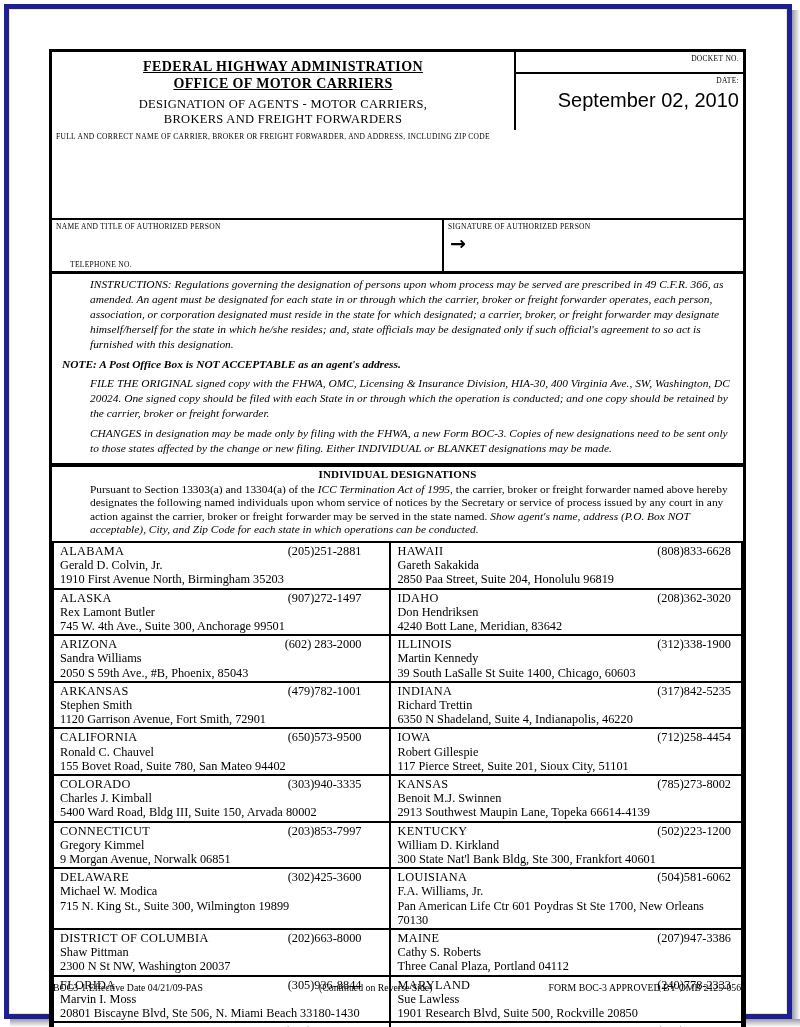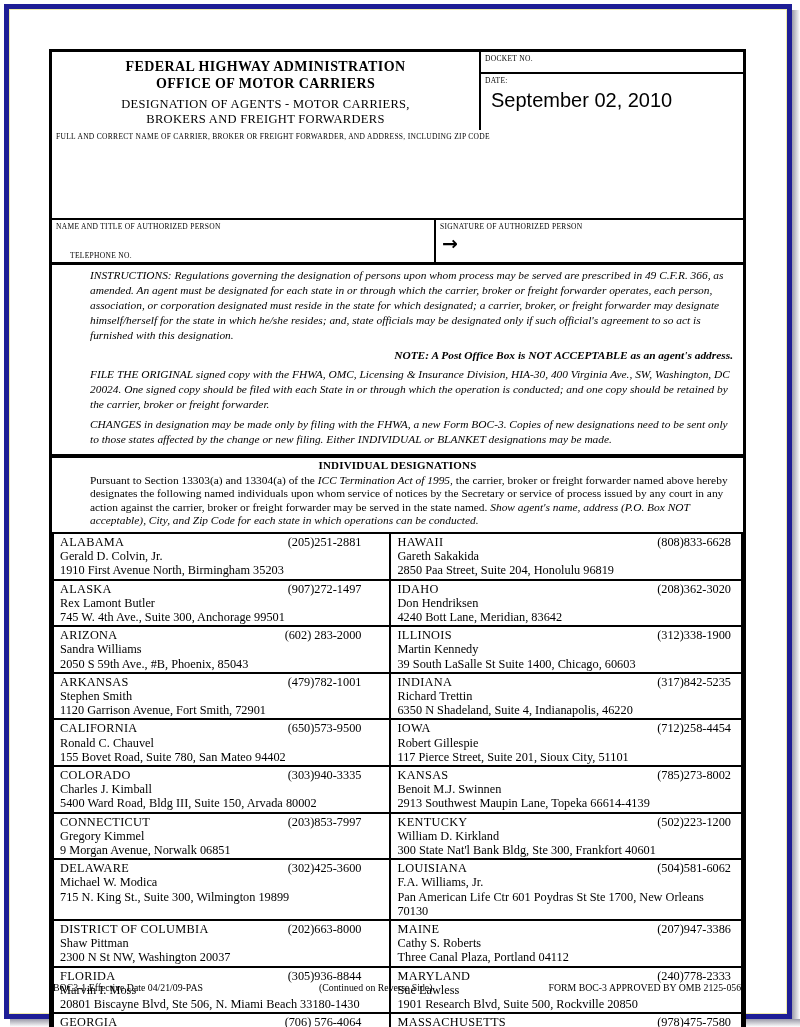--- a/index.html
+++ b/index.html
@@ -12,43 +12,43 @@
   .shadow-right { position:absolute; top:10px; right:0; width:8px; bottom:0;
     background:linear-gradient(to right,#9a9aa8,#ffffff); }
   .shadow-bottom { position:absolute; left:10px; bottom:0; height:8px; right:0;
     background:linear-gradient(to bottom,#9a9aa8,#ffffff); }
 
   .form { position:absolute; left:49px; top:49px; width:697px; border:3px solid #000; background:#fff; }
 
   
   .header-row { display:flex; height:78px; }
   .header-left { flex:1; display:flex; flex-direction:column; justify-content:center; text-align:center; padding-top:2px; }
-  .agency { font-weight:bold; font-size:14px; letter-spacing:.4px; line-height:17px; }
+  .agency { font-weight:bold; font-size:14px; letter-spacing:.4px; line-height:17px;text-decoration:underline; }
   .form-title { font-weight:normal; font-size:12.5px; letter-spacing:.3px; line-height:15px; margin-top:5px; }
-  .header-right { width:264px; border-left:2px solid #000; display:flex; flex-direction:column; }
+  .header-right { width:229px; border-left:2px solid #000; display:flex; flex-direction:column;text-align:right; }
   .docket-box { height:42px; border-bottom:2px solid #000; padding:2px 4px; }
   .date-box { flex:1; padding:2px 4px; }
   .tiny-label { font-size:7.5px; letter-spacing:.3px; }
   .date-value { font-family:Liberation Sans, sans-serif; font-size:20px; margin:4px 0 16px 6px; }
 
   
   .carrier-box { height:90px; border-top:0; border-bottom:2px solid #000; padding:2px 4px; }
 
   
-  .auth-row { display:flex; height:45px; border-bottom:3px solid #000; }
+  .auth-row { display:flex; height:54px; border-bottom:3px solid #000;gap:8px; }
   .auth-left { width:382px; position:relative; padding:2px 4px; }
   .auth-left .tel { position:absolute; left:18px; bottom:2px;text-align:center; }
   .auth-right { flex:1; border-left:2px solid #000; padding:2px 4px; position:relative; }
   .sig-arrow { font-size:19px; font-weight:bold; line-height:18px; margin:3px 0 0 2px; font-family:"DejaVu Sans", sans-serif; }
 
   
   .instructions { padding:3px 10px 5px 38px; border-bottom:4px solid #000; font-style:italic; font-size:11.4px; line-height:14.9px; }
   .instructions p { margin-bottom:5px; }
   .instructions p:last-child { margin-bottom:2px; }
-  .note-line { text-align:right; font-weight:bold; margin:1px 0 4px -28px; }
+  .note-line { text-align:left; font-weight:bold; margin:1px 0 4px -28px; }
 
   
   .individual { padding:1px 10px 2px 10px; font-size:11.4px; line-height:13.6px; }
   .individual h3 { text-align:center; font-size:11px; letter-spacing:.2px; margin-bottom:1px; }
   .individual .para { padding:0 0 2px 28px; }
   .it { font-style:italic; }
 
   
   table.states { width:100%; border-collapse:collapse; table-layout:fixed; border-top:2px solid #000; }
   table.states td { width:50%; border:2px solid #000; vertical-align:top; padding:1px 6px 1px 6px; height:45px; font-size:12.3px; line-height:14.2px; }

